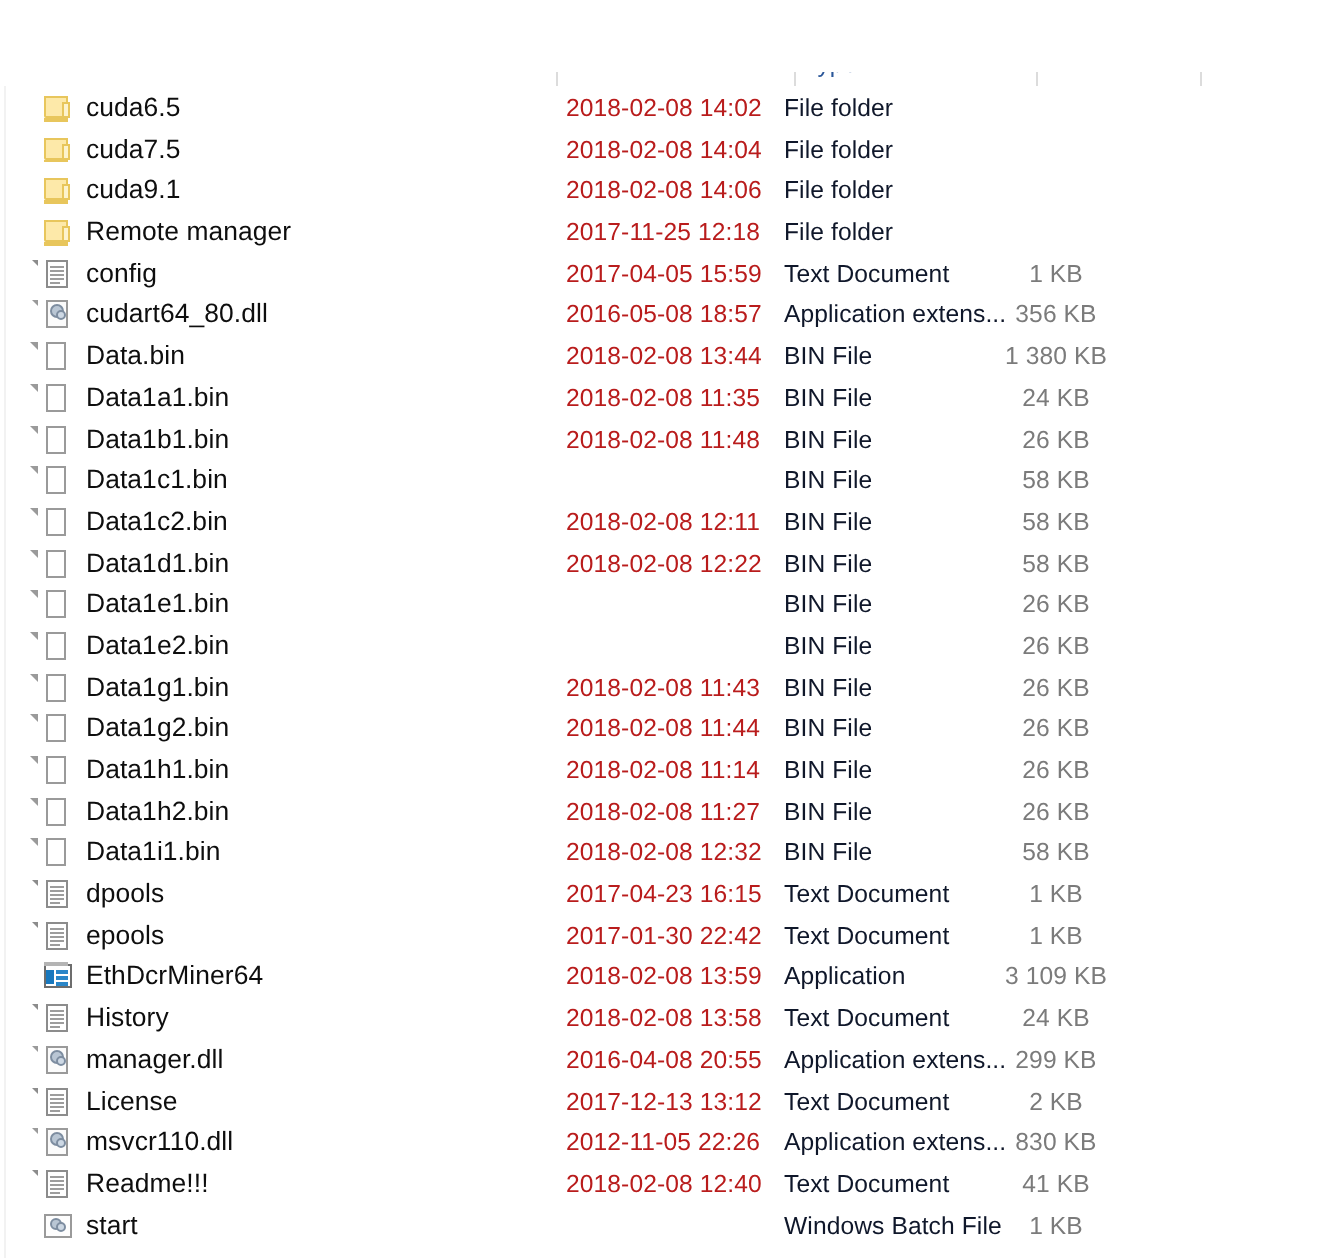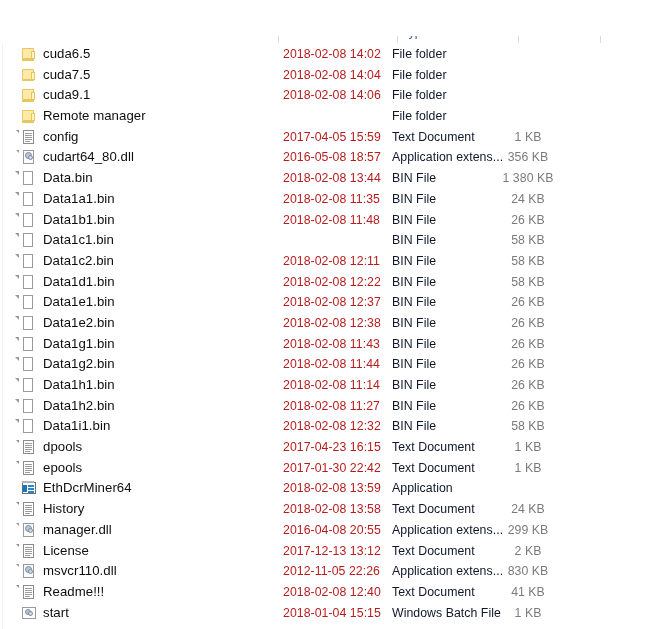--- a/index.html
+++ b/index.html
@@ -322,20 +322,21 @@
       <div class="row">
         <span class="cell-icon"><span class="ic ic-folder"><span class="fbody"></span><span class="ftab"></span><span class="fshadow"></span></span></span>
         <span class="cell-name">cuda9.1</span>
         <span class="cell-date">2018-02-08 14:06</span>
         <span class="cell-type">File folder</span>
         <span class="cell-size"></span>
       </div>
       <div class="row">
         <span class="cell-icon"><span class="ic ic-folder"><span class="fbody"></span><span class="ftab"></span><span class="fshadow"></span></span></span>
         <span class="cell-name">Remote manager</span>
+        <span class="cell-date">2017-11-25 12:18</span>
         <span class="cell-type">File folder</span>
         <span class="cell-size"></span>
       </div>
       <div class="row">
         <span class="cell-icon"><span class="ic ic-text"><span class="pg"></span><span class="ln l1"></span><span class="ln l2"></span><span class="ln l3"></span><span class="ln l4"></span><span class="ln l5"></span><span class="fold"></span></span></span>
         <span class="cell-name">config</span>
         <span class="cell-date">2017-04-05 15:59</span>
         <span class="cell-type">Text Document</span>
         <span class="cell-size">1 KB</span>
       </div>
@@ -383,28 +384,26 @@
       <div class="row">
         <span class="cell-icon"><span class="ic ic-page"><span class="pg"></span><span class="fold"></span></span></span>
         <span class="cell-name">Data1d1.bin</span>
         <span class="cell-date">2018-02-08 12:22</span>
         <span class="cell-type">BIN File</span>
         <span class="cell-size">58 KB</span>
       </div>
       <div class="row">
         <span class="cell-icon"><span class="ic ic-page"><span class="pg"></span><span class="fold"></span></span></span>
         <span class="cell-name">Data1e1.bin</span>
-        <span class="cell-date">2018-02-08 12:37</span>
         <span class="cell-type">BIN File</span>
         <span class="cell-size">26 KB</span>
       </div>
       <div class="row">
         <span class="cell-icon"><span class="ic ic-page"><span class="pg"></span><span class="fold"></span></span></span>
         <span class="cell-name">Data1e2.bin</span>
-        <span class="cell-date">2018-02-08 12:38</span>
         <span class="cell-type">BIN File</span>
         <span class="cell-size">26 KB</span>
       </div>
       <div class="row">
         <span class="cell-icon"><span class="ic ic-page"><span class="pg"></span><span class="fold"></span></span></span>
         <span class="cell-name">Data1g1.bin</span>
         <span class="cell-date">2018-02-08 11:43</span>
         <span class="cell-type">BIN File</span>
         <span class="cell-size">26 KB</span>
       </div>
@@ -448,20 +447,21 @@
         <span class="cell-name">epools</span>
         <span class="cell-date">2017-01-30 22:42</span>
         <span class="cell-type">Text Document</span>
         <span class="cell-size">1 KB</span>
       </div>
       <div class="row">
         <span class="cell-icon"><span class="ic ic-app"><span class="win"></span><span class="title"></span><span class="blue"></span><span class="bl b1"></span><span class="bl b2"></span><span class="bl b3"></span></span></span>
         <span class="cell-name">EthDcrMiner64</span>
         <span class="cell-date">2018-02-08 13:59</span>
         <span class="cell-type">Application</span>
+        <span class="cell-size">3 109 KB</span>
       </div>
       <div class="row">
         <span class="cell-icon"><span class="ic ic-text"><span class="pg"></span><span class="ln l1"></span><span class="ln l2"></span><span class="ln l3"></span><span class="ln l4"></span><span class="ln l5"></span><span class="fold"></span></span></span>
         <span class="cell-name">History</span>
         <span class="cell-date">2018-02-08 13:58</span>
         <span class="cell-type">Text Document</span>
         <span class="cell-size">24 KB</span>
       </div>
       <div class="row">
         <span class="cell-icon"><span class="ic ic-dll"><span class="pg"></span><span class="cog"></span><span class="cog2"></span><span class="fold"></span></span></span>
@@ -487,19 +487,18 @@
       <div class="row">
         <span class="cell-icon"><span class="ic ic-text"><span class="pg"></span><span class="ln l1"></span><span class="ln l2"></span><span class="ln l3"></span><span class="ln l4"></span><span class="ln l5"></span><span class="fold"></span></span></span>
         <span class="cell-name">Readme!!!</span>
         <span class="cell-date">2018-02-08 12:40</span>
         <span class="cell-type">Text Document</span>
         <span class="cell-size">41 KB</span>
       </div>
       <div class="row">
         <span class="cell-icon"><span class="ic ic-bat"><span class="frame"></span><span class="cog"></span><span class="cog2"></span></span></span>
         <span class="cell-name">start</span>
-        <span class="cell-date">2018-01-04 15:15</span>
         <span class="cell-type">Windows Batch File</span>
         <span class="cell-size">1 KB</span>
       </div>
     </div>
 
 </div>
 
 </body></html>

